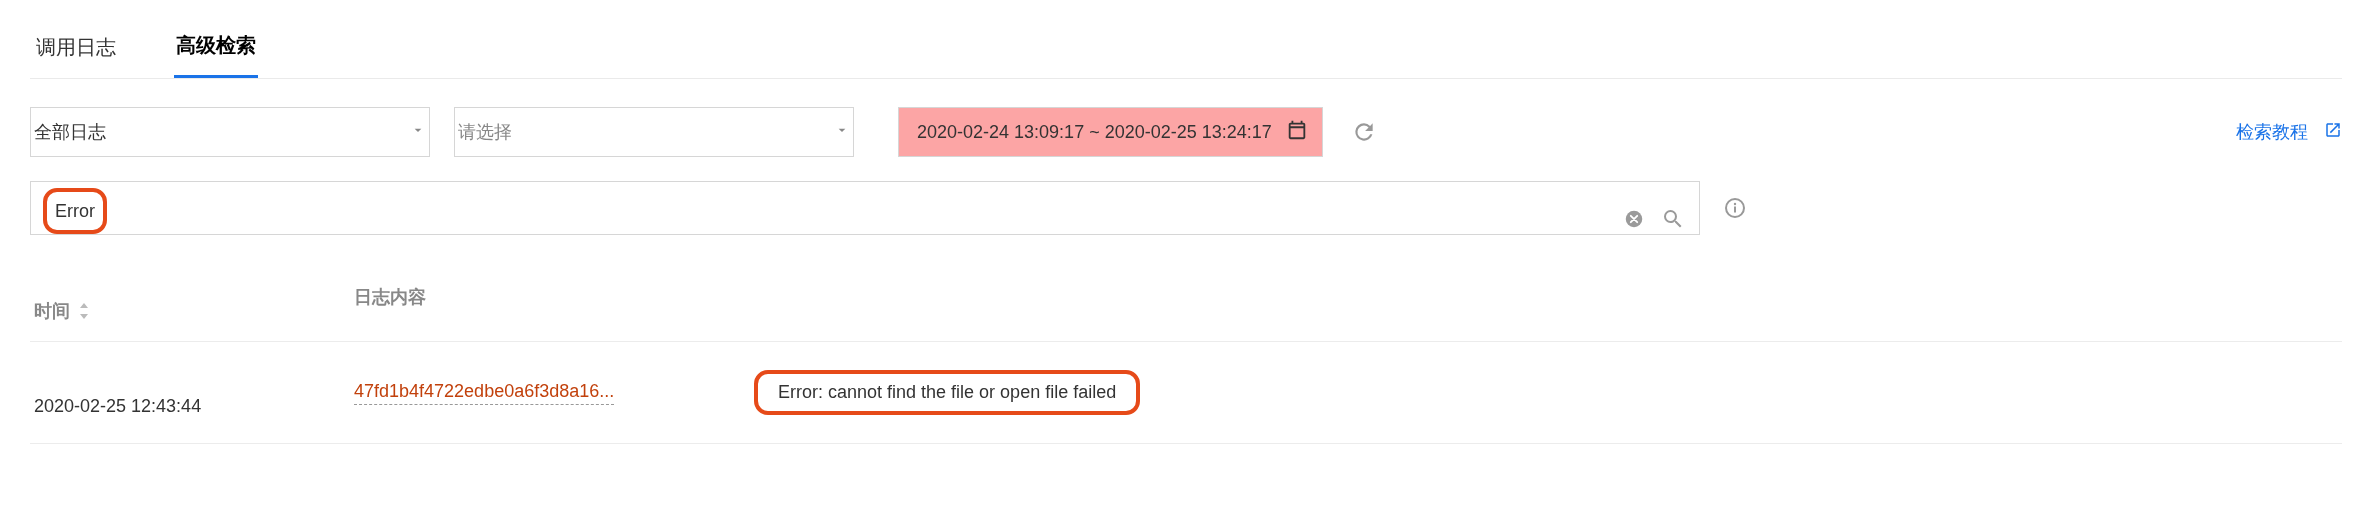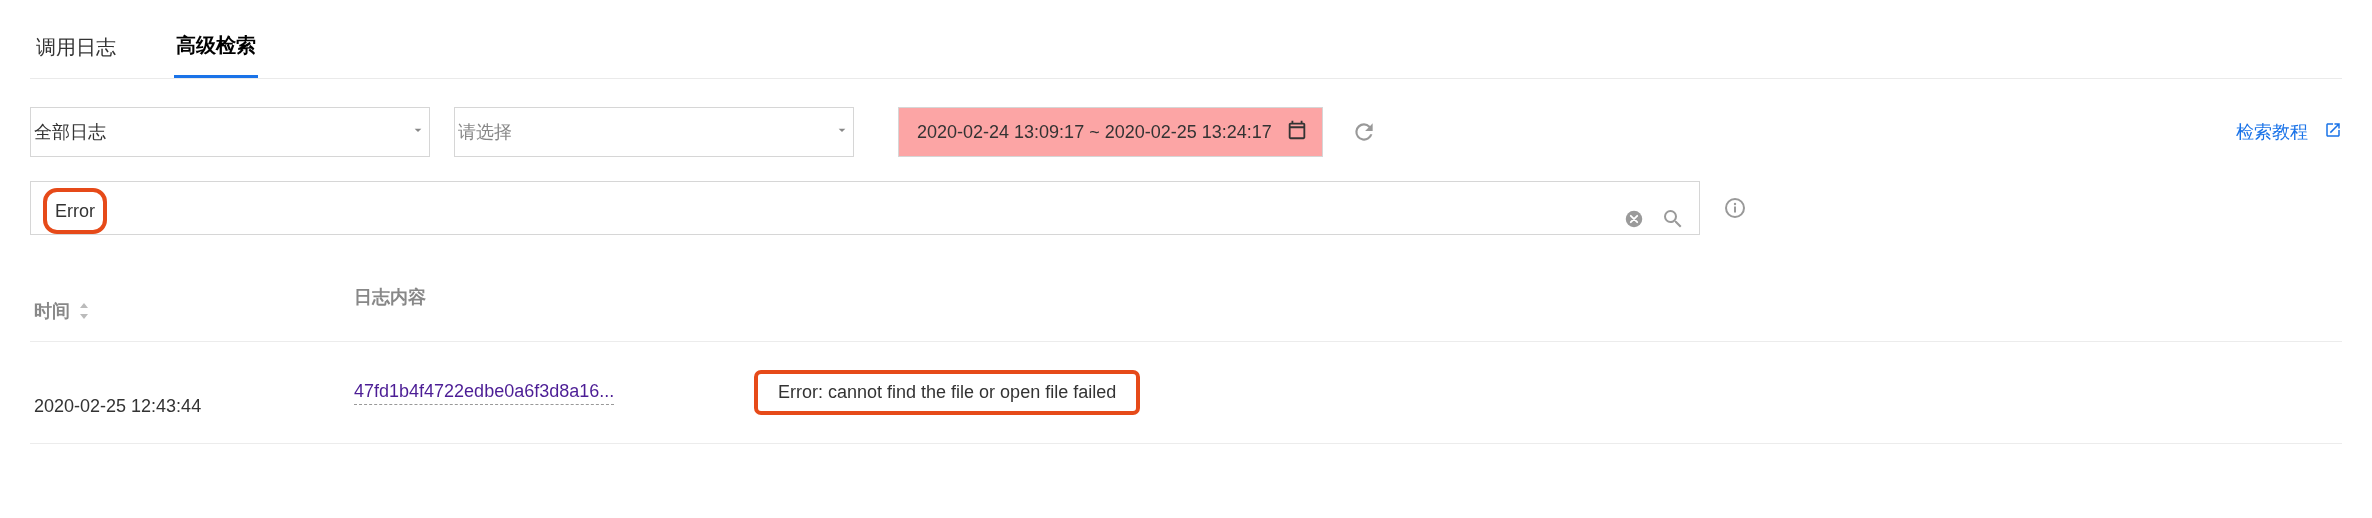--- a/index.html
+++ b/index.html
@@ -55,25 +55,25 @@
 
   
   .table { padding-top: 36px; font-size: 18px; }
   .thead { display: flex; align-items: center; color: #888; font-weight: 600; padding: 0 4px 18px 4px; border-bottom: 1px solid #ececec; }
   .col-time { width: 320px; display: flex; align-items: center; gap: 8px; margin-top: 28px; }
   .col-req  { width: 400px; }
   .col-content { flex: 1; }
   .trow { display: flex; align-items: center; padding: 26px 4px; border-bottom: 1px solid #ececec; }
   .trow .col-time { color: #333; font-weight: 400; }
   .req-id {
-    color: #4c1d95; border-bottom: 1px dashed #999; padding-bottom: 2px;
+    color: #c2410c; border-bottom: 1px dashed #999; padding-bottom: 2px;
     display: inline-block; max-width: 360px; text-align: right;
   }
   .log-highlight {
-    border: 4px solid #e64a19; border-radius: 7px;
+    border: 4px solid #e64a19; border-radius: 14px;
     padding: 8px 20px; display: inline-flex; align-items: center;
     font-size: 18px; color: #333;
   }
   .sort-icon svg { display: block; }
 </style>
 </head>
 <body>
 
 <div class="container">
 

